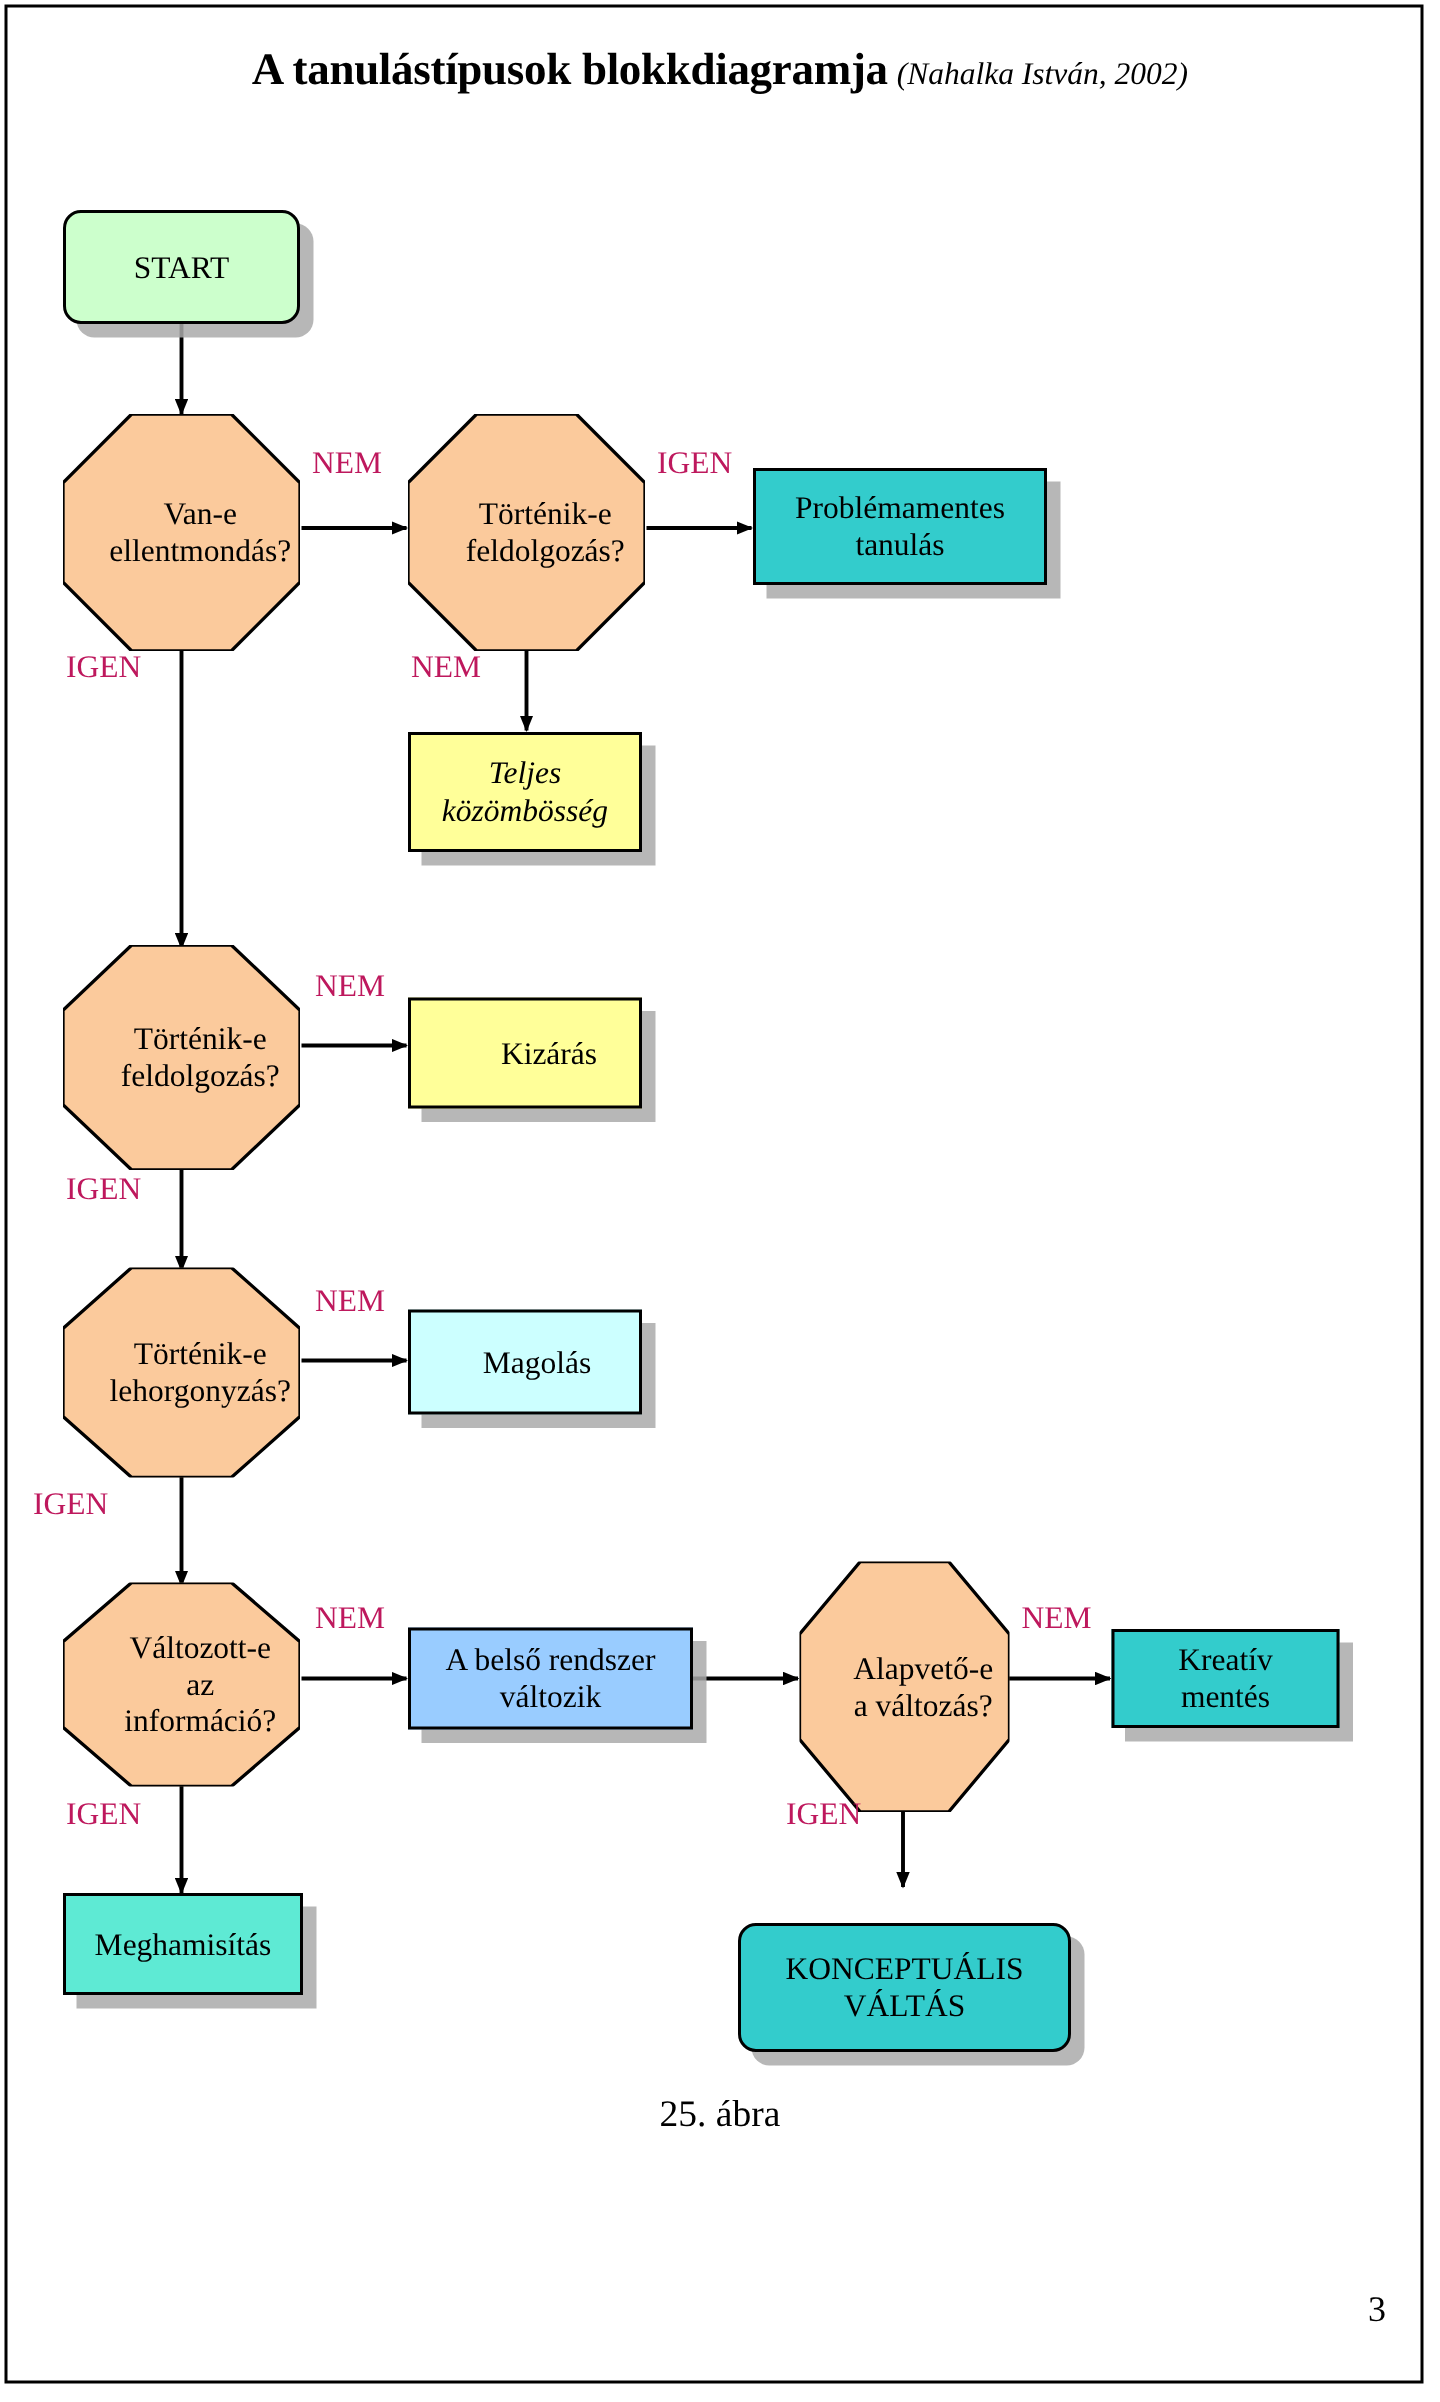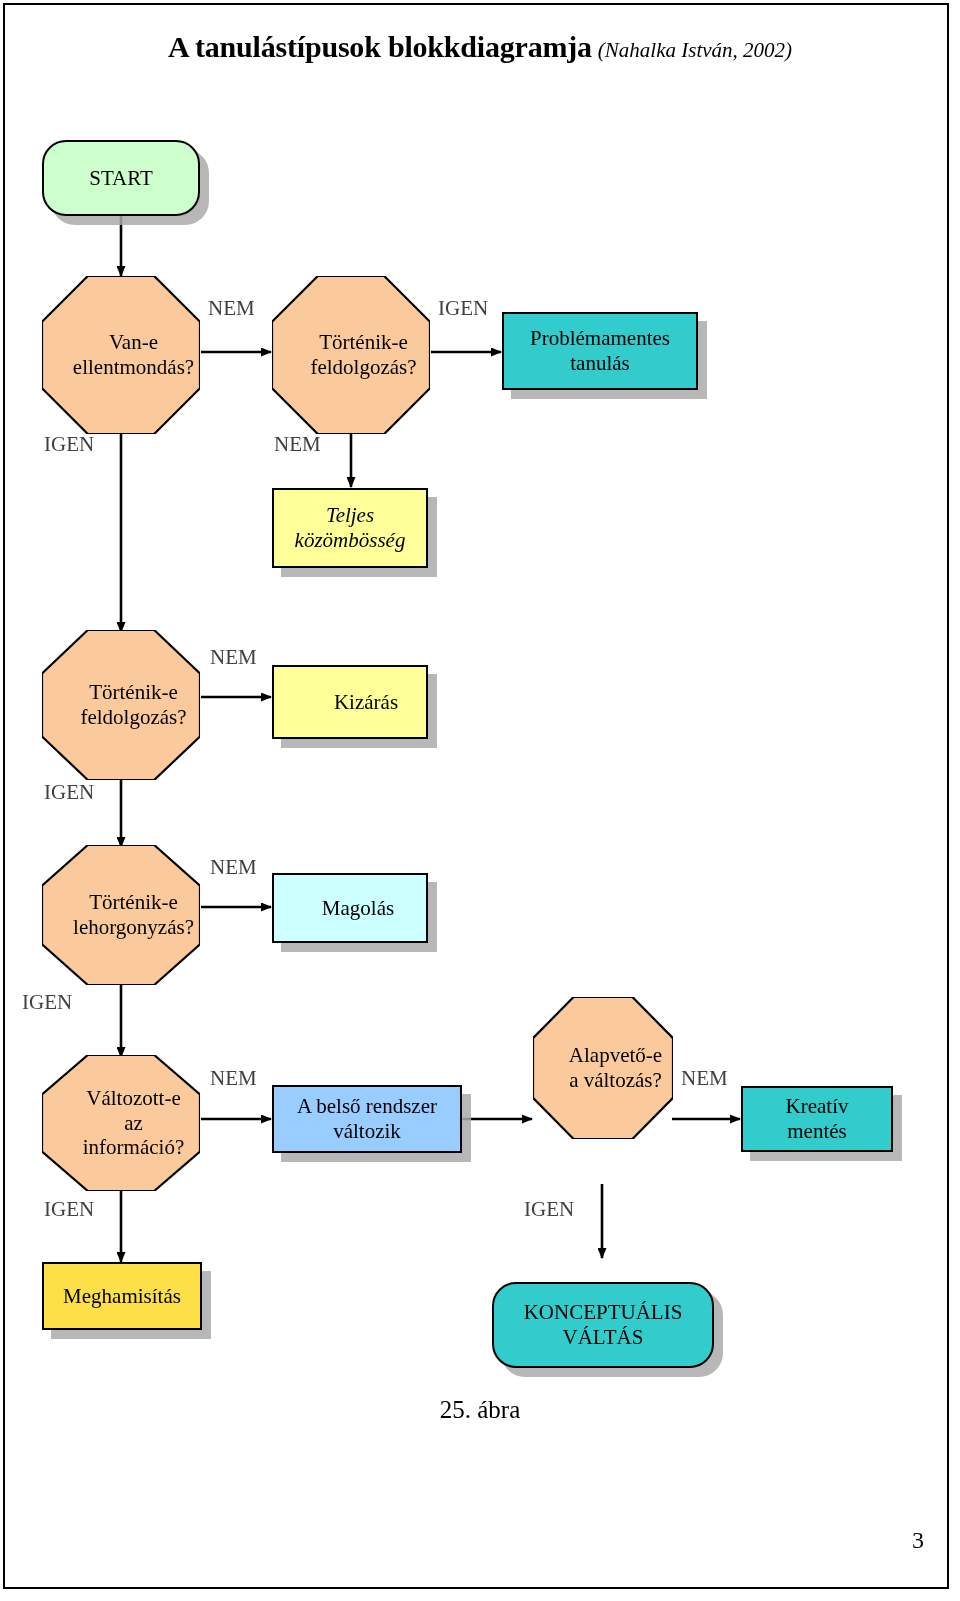--- a/index.html
+++ b/index.html
@@ -80,21 +80,21 @@
   }
   .node .lbl { display: block; padding: 0 6px; }
 
   
   .rect {
     border: 2px solid #000000;
     box-shadow: 9px 9px 0 0 rgba(170,170,170,0.85);
   }
   .rounded {
     border: 2px solid #000000;
-    border-radius: 24px;
+    border-radius: 12px;
     box-shadow: 9px 9px 0 0 rgba(170,170,170,0.85);
   }
 
   
   .octagon {
     background: transparent;
     border: none;
     box-shadow: none;
     padding-left: 25px;
   }
@@ -105,21 +105,21 @@
   }
   .octagon .lbl {
     position: relative;
     z-index: 2;
   }
 
   
   .elabel {
     position: absolute;
     font-size: 21px;
-    color: #404040;
+    color: #be185d;
     white-space: nowrap;
   }
 
   
   #caption {
     position: absolute;
     left: 0;
     top: 1396px;
     width: 960px;
     text-align: center;
@@ -259,38 +259,38 @@
     </span>
   </div>
 
   <div class="node rect" style="left:272px; top:1085px; width:190px; height:68px; background:#99CCFF;">
     <span class="lbl">
       <span>A belső rendszer</span><br>
       <span>változik</span>
     </span>
   </div>
 
-  <div class="node octagon" style="left:533px; top:997px; width:140px; height:142px;">
+  <div class="node octagon" style="left:533px; top:1041px; width:140px; height:167px;">
     <svg class="oct-shape" viewBox="0 0 100 100" preserveAspectRatio="none">
       <polygon points="29,0 71,0 100,29 100,71 71,100 29,100 0,71 0,29" fill="#FBCA9C" stroke="#000000" stroke-width="2.2" vector-effect="non-scaling-stroke"></polygon>
     </svg>
     <span class="lbl">
       <span>Alapvető-e</span><br>
       <span>a változás?</span>
     </span>
   </div>
 
   <div class="node rect" style="left:741px; top:1086px; width:152px; height:66px; background:#33CCCC;">
     <span class="lbl">
       <span>Kreatív</span><br>
       <span>mentés</span>
     </span>
   </div>
 
-  <div class="node rect" style="left:42px; top:1262px; width:160px; height:68px; background:#fde047;">
+  <div class="node rect" style="left:42px; top:1262px; width:160px; height:68px; background:#5eead4;">
     <span class="lbl">Meghamisítás</span>
   </div>
 
   <div class="node rounded" style="left:492px; top:1258px; width:222px; height:86px; background:#33CCCC;margin-top:24px;">
     <span class="lbl">
       <span>KONCEPTUÁLIS</span><br>
       <span>VÁLTÁS</span>
     </span>
   </div>
 

